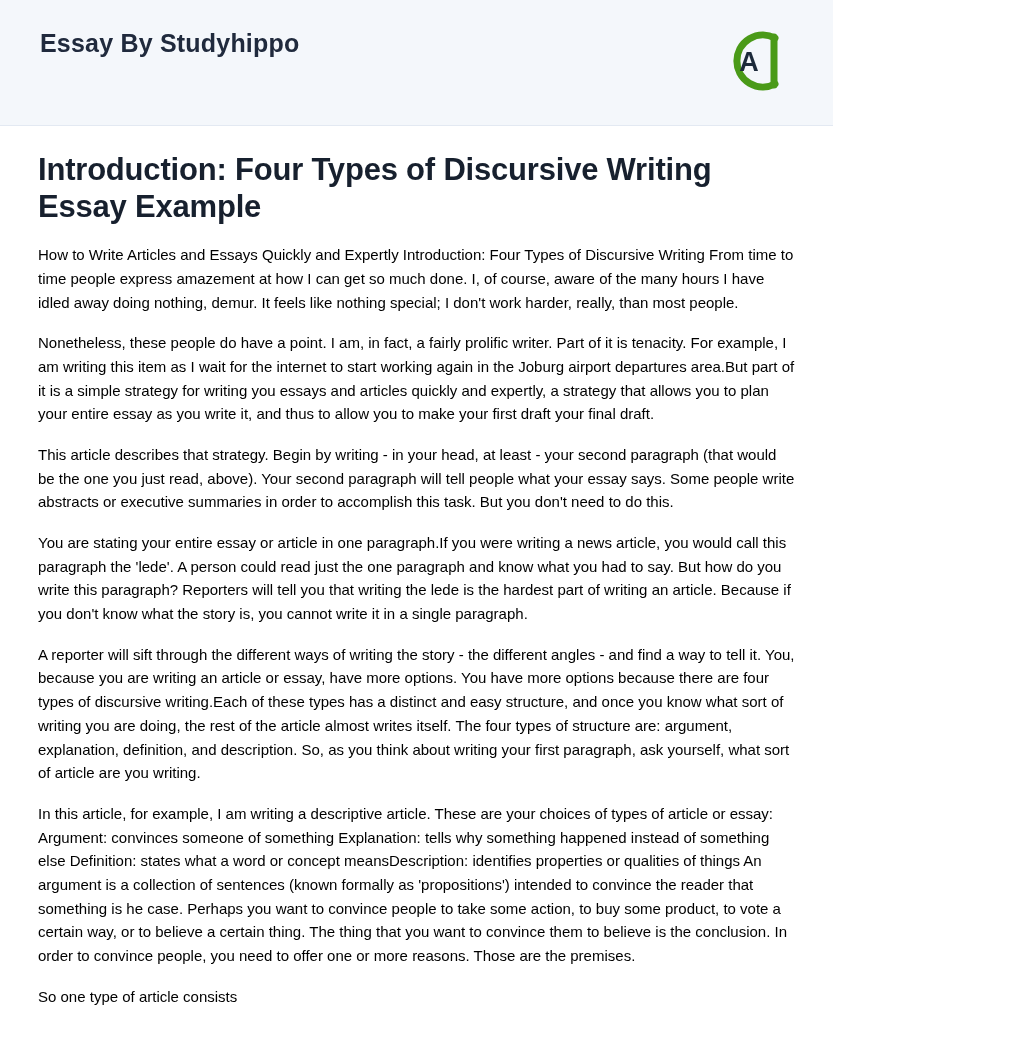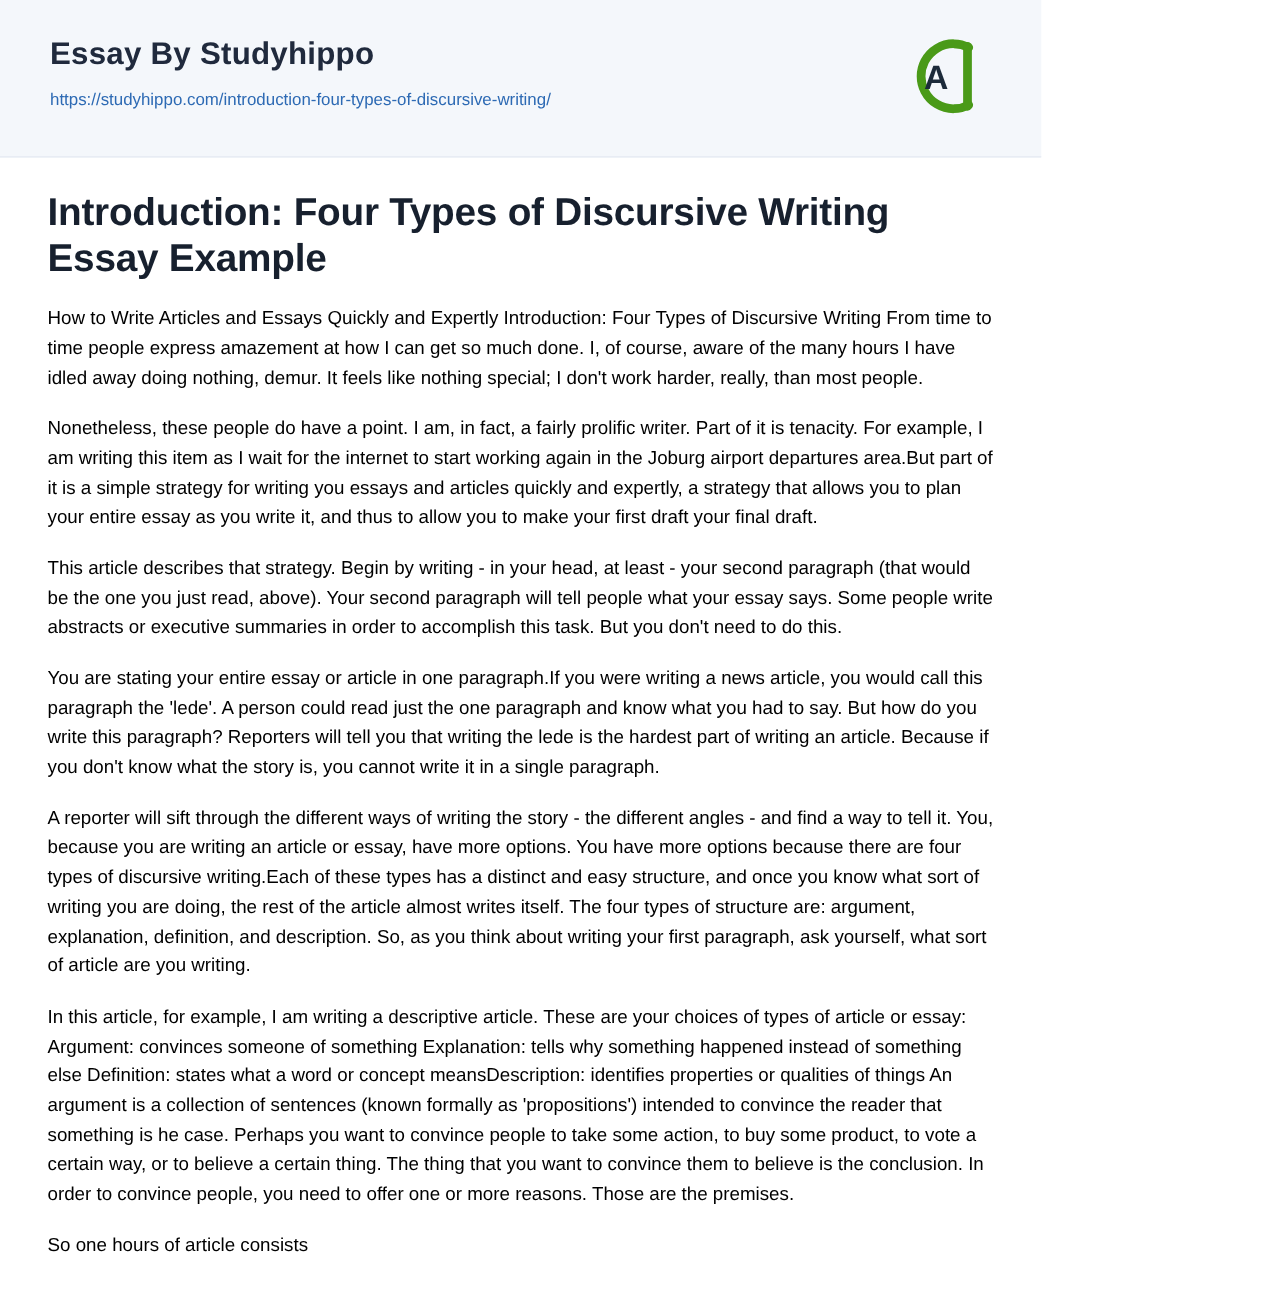--- a/index.html
+++ b/index.html
@@ -86,36 +86,35 @@
   }
 </style>
 </head>
 <body>
 
 <div class="page">
 
   <div class="header">
     <div class="brand-block">
       <div class="brand-title">Essay By Studyhippo</div>
-      <a class="brand-url" href="#">https://studyhippo.com/introduction-four-types-of-discursive-writing/</a>
     </div>
     <div class="logo">
       <svg width="70" height="70" viewBox="0 0 70 70" aria-hidden="true">
         <path d="M60 12 A26 26 0 1 0 60 58" fill="none" stroke="#4a9a18" stroke-width="7" stroke-linecap="round"></path>
         <path d="M59 11 L59 59" fill="none" stroke="#4a9a18" stroke-width="7" stroke-linecap="round"></path>
         <text x="34" y="45" font-family="Liberation Sans, sans-serif" font-size="27" font-weight="bold" fill="#1c2a3a" text-anchor="middle">A</text>
       </svg>
     </div>
   </div>
 
   <div class="article">
     <h1 class="article-title">Introduction: Four Types of Discursive Writing Essay Example</h1>
 
     <p class="para">How to Write Articles and Essays Quickly and Expertly Introduction: Four Types of Discursive Writing From time to time people express amazement at how I can get so much done. I, of course, aware of the many hours I have idled away doing nothing, demur. It feels like nothing special; I don't work harder, really, than most people.</p>
     <p class="para">Nonetheless, these people do have a point. I am, in fact, a fairly prolific writer. Part of it is tenacity. For example, I am writing this item as I wait for the internet to start working again in the Joburg airport departures area.But part of it is a simple strategy for writing you essays and articles quickly and expertly, a strategy that allows you to plan your entire essay as you write it, and thus to allow you to make your first draft your final draft.</p>
     <p class="para">This article describes that strategy. Begin by writing - in your head, at least - your second paragraph (that would be the one you just read, above). Your second paragraph will tell people what your essay says. Some people write abstracts or executive summaries in order to accomplish this task. But you don't need to do this.</p>
     <p class="para">You are stating your entire essay or article in one paragraph.If you were writing a news article, you would call this paragraph the 'lede'. A person could read just the one paragraph and know what you had to say. But how do you write this paragraph? Reporters will tell you that writing the lede is the hardest part of writing an article. Because if you don't know what the story is, you cannot write it in a single paragraph.</p>
     <p class="para">A reporter will sift through the different ways of writing the story - the different angles - and find a way to tell it. You, because you are writing an article or essay, have more options. You have more options because there are four types of discursive writing.Each of these types has a distinct and easy structure, and once you know what sort of writing you are doing, the rest of the article almost writes itself. The four types of structure are: argument, explanation, definition, and description. So, as you think about writing your first paragraph, ask yourself, what sort of article are you writing.</p>
     <p class="para">In this article, for example, I am writing a descriptive article. These are your choices of types of article or essay: Argument: convinces someone of something Explanation: tells why something happened instead of something else Definition: states what a word or concept meansDescription: identifies properties or qualities of things An argument is a collection of sentences (known formally as 'propositions') intended to convince the reader that something is he case. Perhaps you want to convince people to take some action, to buy some product, to vote a certain way, or to believe a certain thing. The thing that you want to convince them to believe is the conclusion. In order to convince people, you need to offer one or more reasons. Those are the premises.</p>
-    <p class="para">So one hours of article consists</p>
+    <p class="para">So one type of article consists</p>
   </div>
 
 </div>
 
 </body></html>

